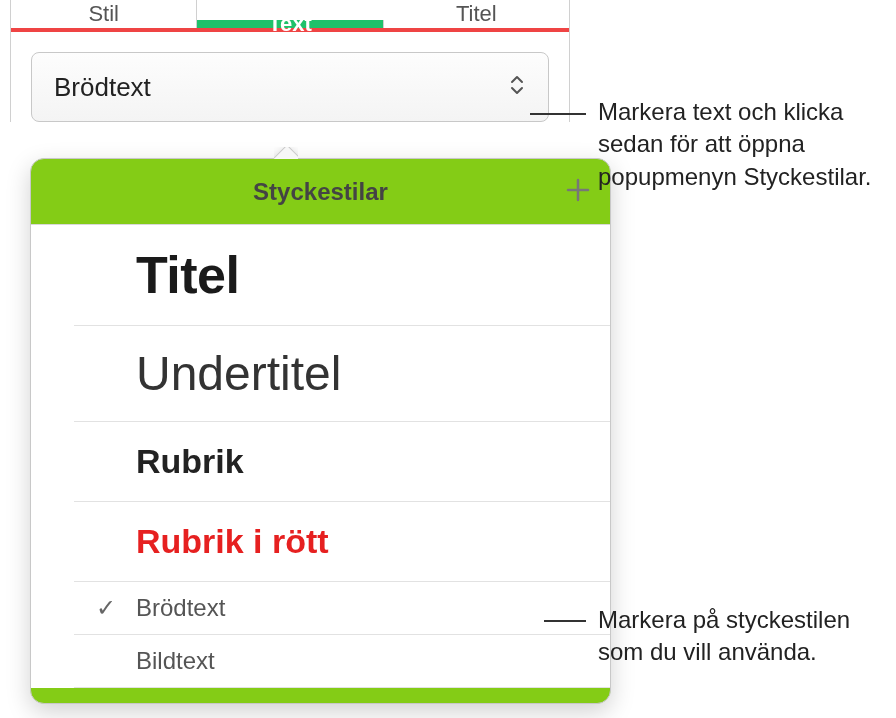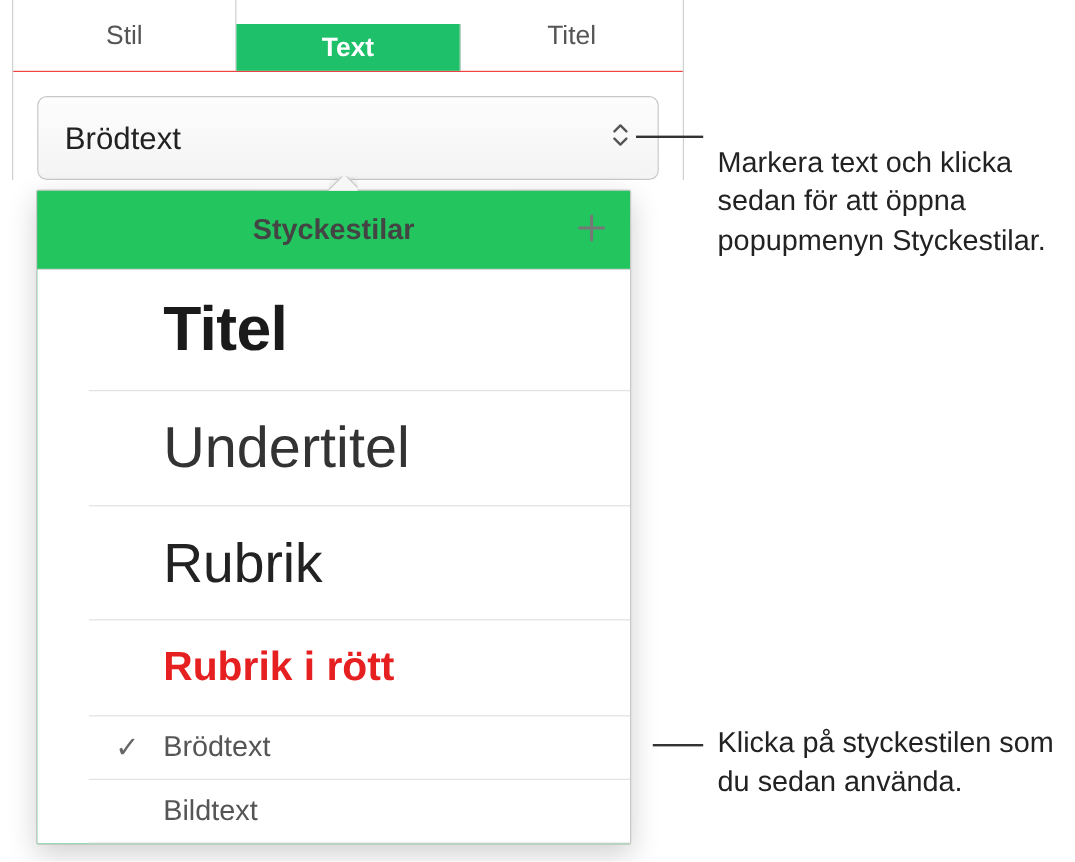--- a/index.html
+++ b/index.html
@@ -19,22 +19,22 @@
       position: absolute;
       left: 10px;
       top: 0;
       width: 560px;
       border-left: 1px solid #d0d0d0;
       border-right: 1px solid #d0d0d0;
       background: #fff;
     }
     .tabbar {
       display: flex;
-      height: 60px;
-      border-bottom: 1px solid #ef4444;
+      height: 32px;
+      border-bottom: 4px solid #ef4444;
     }
     .tab {
       flex: 1;
       display: flex;
       align-items: center;
       justify-content: center;
       font-size: 22px;
       color: #555;
       border-right: 1px solid #d0d0d0;
       cursor: pointer;
@@ -70,25 +70,25 @@
     .style-select-caret {
       position: absolute;
       right: 22px;
       top: 50%;
       transform: translateY(-50%);
     }
     .popover {
       position: absolute;
       left: 30px;
       top: 158px;
-      width: 496px;
+      width: 581px;
       height: 546px;
-      background: #22c55e;
+      background: #84cc16;
       border: 1px solid #c8c8c8;
-      border-radius: 2px;
+      border-radius: 14px;
       box-shadow: 0 8px 24px rgba(0,0,0,0.18);
       overflow: hidden;
     }
     .popover-arrow {
       position: absolute;
       left: 274px;
       top: 147px;
       width: 24px;
       height: 12px;
       overflow: hidden;
@@ -143,21 +143,21 @@
       content: '✓';
       position: absolute;
       left: 22px;
       top: 50%;
       transform: translateY(-50%);
       font-size: 24px;
       color: #666;
     }
     .style-titel { font-size: 52px; font-weight: 800; color: #1a1a1a; letter-spacing: -0.5px; }
     .style-undertitel { font-size: 48px; font-weight: 400; color: #333; }
-    .style-rubrik { font-size: 46px; font-weight: 400; color: #222; }
+    .style-rubrik { font-size: 34px; font-weight: 700; color: #222; }
     .style-rubrik-rott { font-size: 34px; font-weight: 700; color: #e62020; }
     .style-brodtext { font-size: 24px; font-weight: 400; color: #555; padding-top: 6px; padding-bottom: 6px;}
     .style-bildtext { font-size: 24px; font-weight: 400; color: #555; padding-top: 6px; padding-bottom: 6px;}
     .style-item.tight { padding-top: 12px; padding-bottom: 12px; }
 
     .callout-line {
       position: absolute;
       background: #333;
       height: 1.5px;
     }
@@ -169,21 +169,20 @@
       max-width: 300px;
     }
     .callout1-line {
       left: 530px;
       top: 113px;
       width: 56px;
     }
     .callout1-text {
       left: 598px;
       top: 96px;
-      margin-top: 24px;
     }
     .callout2-line {
       left: 544px;
       top: 620px;
       width: 42px;
     }
     .callout2-text {
       left: 598px;
       top: 604px;
       max-width: 300px;
@@ -242,13 +241,13 @@
     <div class="style-item tight">
       <span class="style-bildtext">Bildtext</span>
     </div>
   </div>
 </div>
 
 <div class="callout-line callout1-line"></div>
 <div class="callout-text callout1-text">Markera text och klicka sedan för att öppna popupmenyn Styckestilar.</div>
 
 <div class="callout-line callout2-line"></div>
-<div class="callout-text callout2-text">Klicka på styckestilen som du sedan använda.</div>
+<div class="callout-text callout2-text">Markera på styckestilen som du vill använda.</div>
 
 </body></html>

